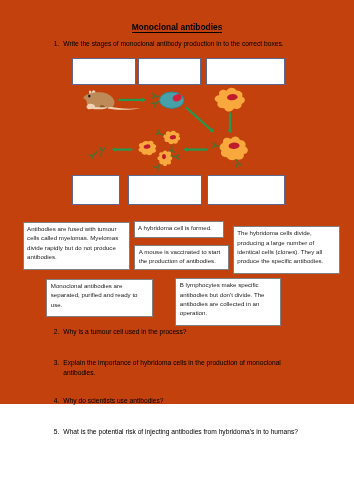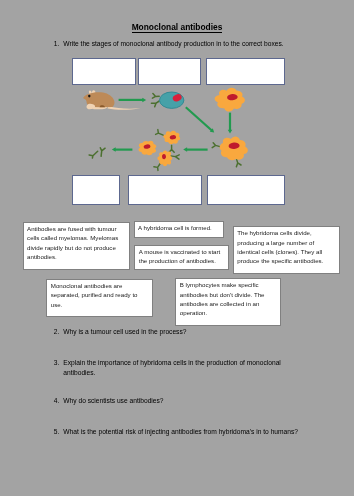--- a/index.html
+++ b/index.html
@@ -1,18 +1,18 @@
 <!DOCTYPE html>
 <html><head>
 <meta charset="utf-8">
 <style>
   html,body{margin:0;padding:0;background:#ffffff;}
   body{width:354px;height:500px;position:relative;overflow:hidden;
        font-family:"Liberation Sans",sans-serif;color:#000000;}
-  .page{position:absolute;left:0;top:0;width:354px;height:496px;background:#a3a3a3;}
+  .page{position:absolute;left:0;top:0;width:354px;height:404px;background:#c2410c;}
   #doc-title{position:absolute;left:0;top:21.6px;width:354px;text-align:center;
              font-size:8.4px;font-weight:bold;}
   #doc-title .u{border-bottom:0.9px solid #000;padding-bottom:0.5px;}
   .qrow{position:absolute;font-size:6.67px;line-height:9.9px;color:#000;}
   .qrow .n{position:absolute;left:0;top:0;width:4.6px;text-align:left;}
   .qrow .t{display:block;margin-left:9.6px;}
   .ebox{position:absolute;border:1px solid #5d688f;box-sizing:border-box;background:#fff;}
   .tbox{position:absolute;border:1px solid #808080;box-sizing:border-box;background:#fff;
         font-size:6.15px;line-height:9.26px;color:#1a1a1a;padding:1.1px 3px 3px 3.5px;}
   #diagram{position:absolute;left:0;top:0;}

